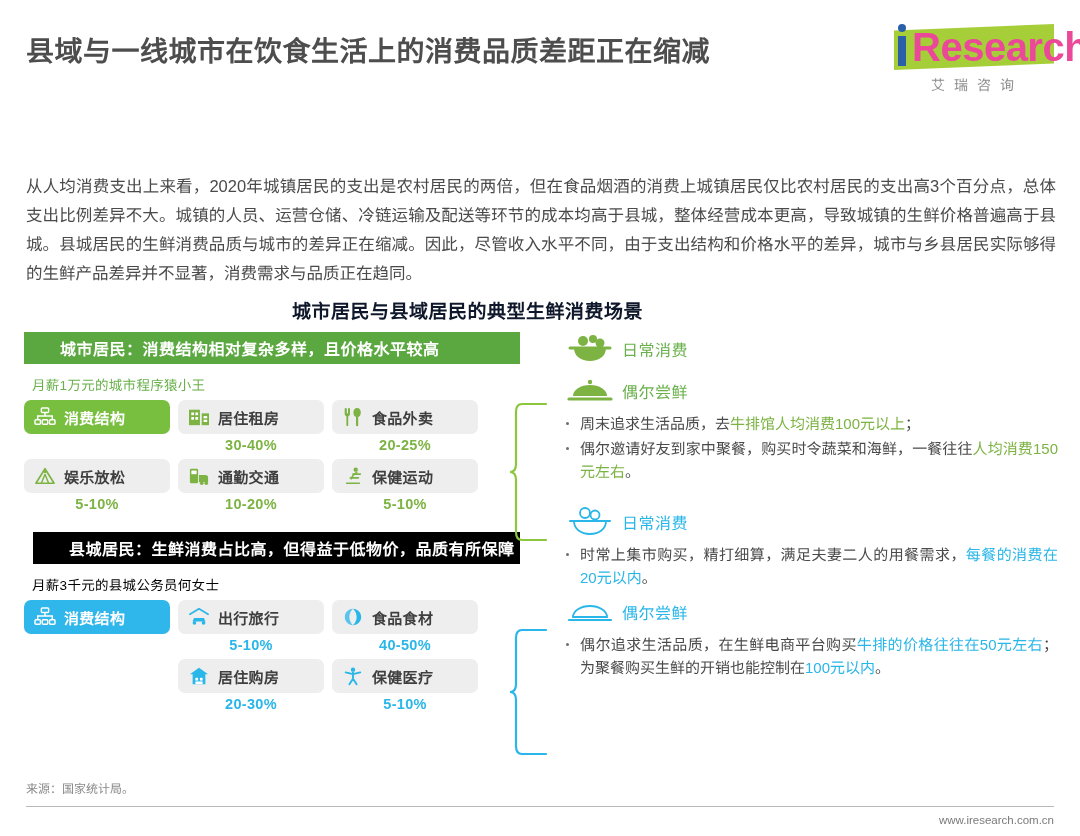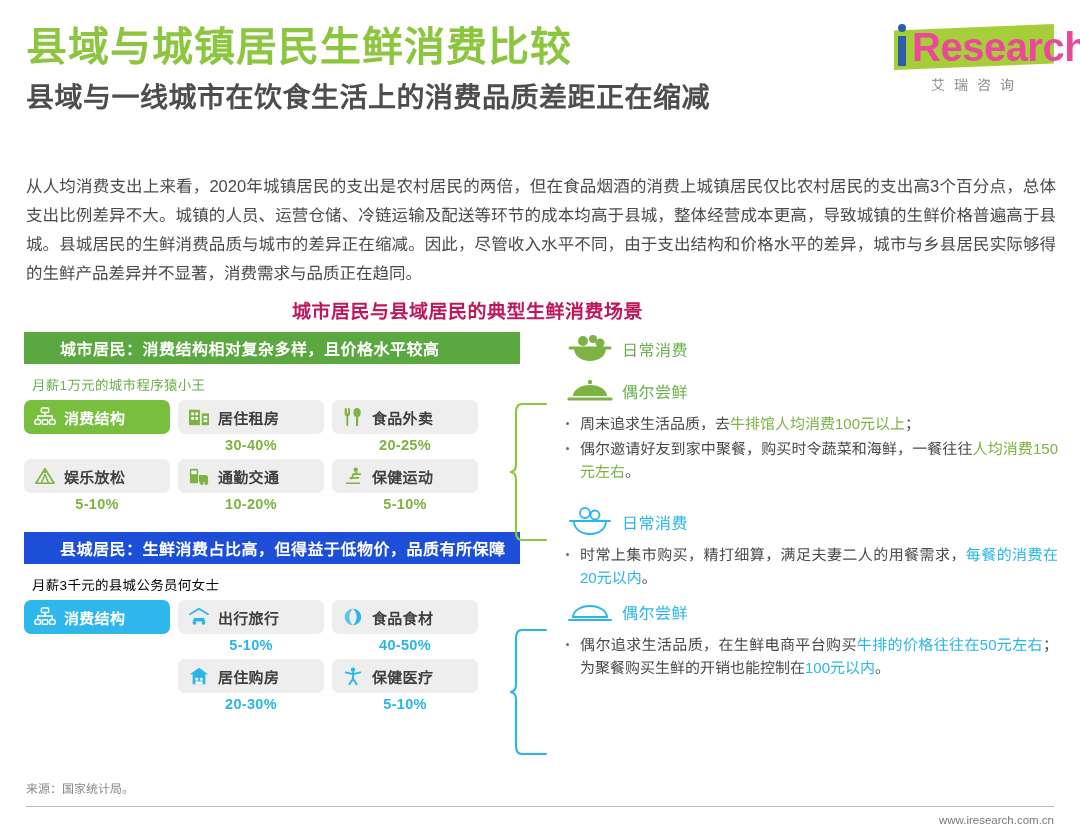--- a/index.html
+++ b/index.html
@@ -53,32 +53,32 @@
 
   
   .para{
     position:absolute;left:26px;top:172px;width:1030px;
     font-size:16.5px;line-height:29px;color:#4a4a4a;text-align:justify;
   }
 
   
   .sec-title{
     position:absolute;left:0;top:296px;width:935px;text-align:center;
-    font-size:19px;font-weight:700;color:#be185d;letter-spacing:.5px;
+    font-size:19px;font-weight:700;color:#0f172a;letter-spacing:.5px;
   }
 
   
   .left-col{position:absolute;left:24px;top:332px;width:496px;}
   .band{
     height:32px;display:flex;align-items:center;
     padding-left:36px;color:#ffffff;font-size:16px;font-weight:700;
     letter-spacing:.5px;box-sizing:border-box;
   }
   .band-green{background:#5aa83f;}
-  .band-blue{background:#1d4ed8;}
+  .band-blue{background:#000000;margin-left:9px;}
   .persona{
     margin:10px 0 6px 8px;font-size:13.5px;font-weight:400;letter-spacing:.3px;
   }
   .persona-green{color:#6ab04c;}
   .persona-blue{color:#000000;}
 
   .chip-grid{display:flex;flex-wrap:wrap;}
   .chip-cell{width:146px;margin-right:8px;margin-bottom:6px;}
   .chip{
     height:34px;border-radius:7px;background:#eeeeee;
@@ -134,21 +134,20 @@
   }
   .foot-left{position:absolute;left:26px;top:842px;font-size:13px;color:#7a7a7a;}
   .foot-right{position:absolute;right:26px;top:814px;font-size:11.5px;color:#7a7a7a;}
 </style>
 </head>
 <body>
 
 <div class="page">
 
   <div class="hdr">
-    <div class="hdr-title">县域与城镇居民生鲜消费比较</div>
     <div class="hdr-sub">县域与一线城市在饮食生活上的消费品质差距正在缩减</div>
   </div>
 
   <div class="logo">
     <div class="logo-mark">
       <div class="logo-quad"></div>
       <div class="logo-i-dot"></div>
       <div class="logo-i-stem"></div>
       <div class="logo-word">Research</div>
     </div>

